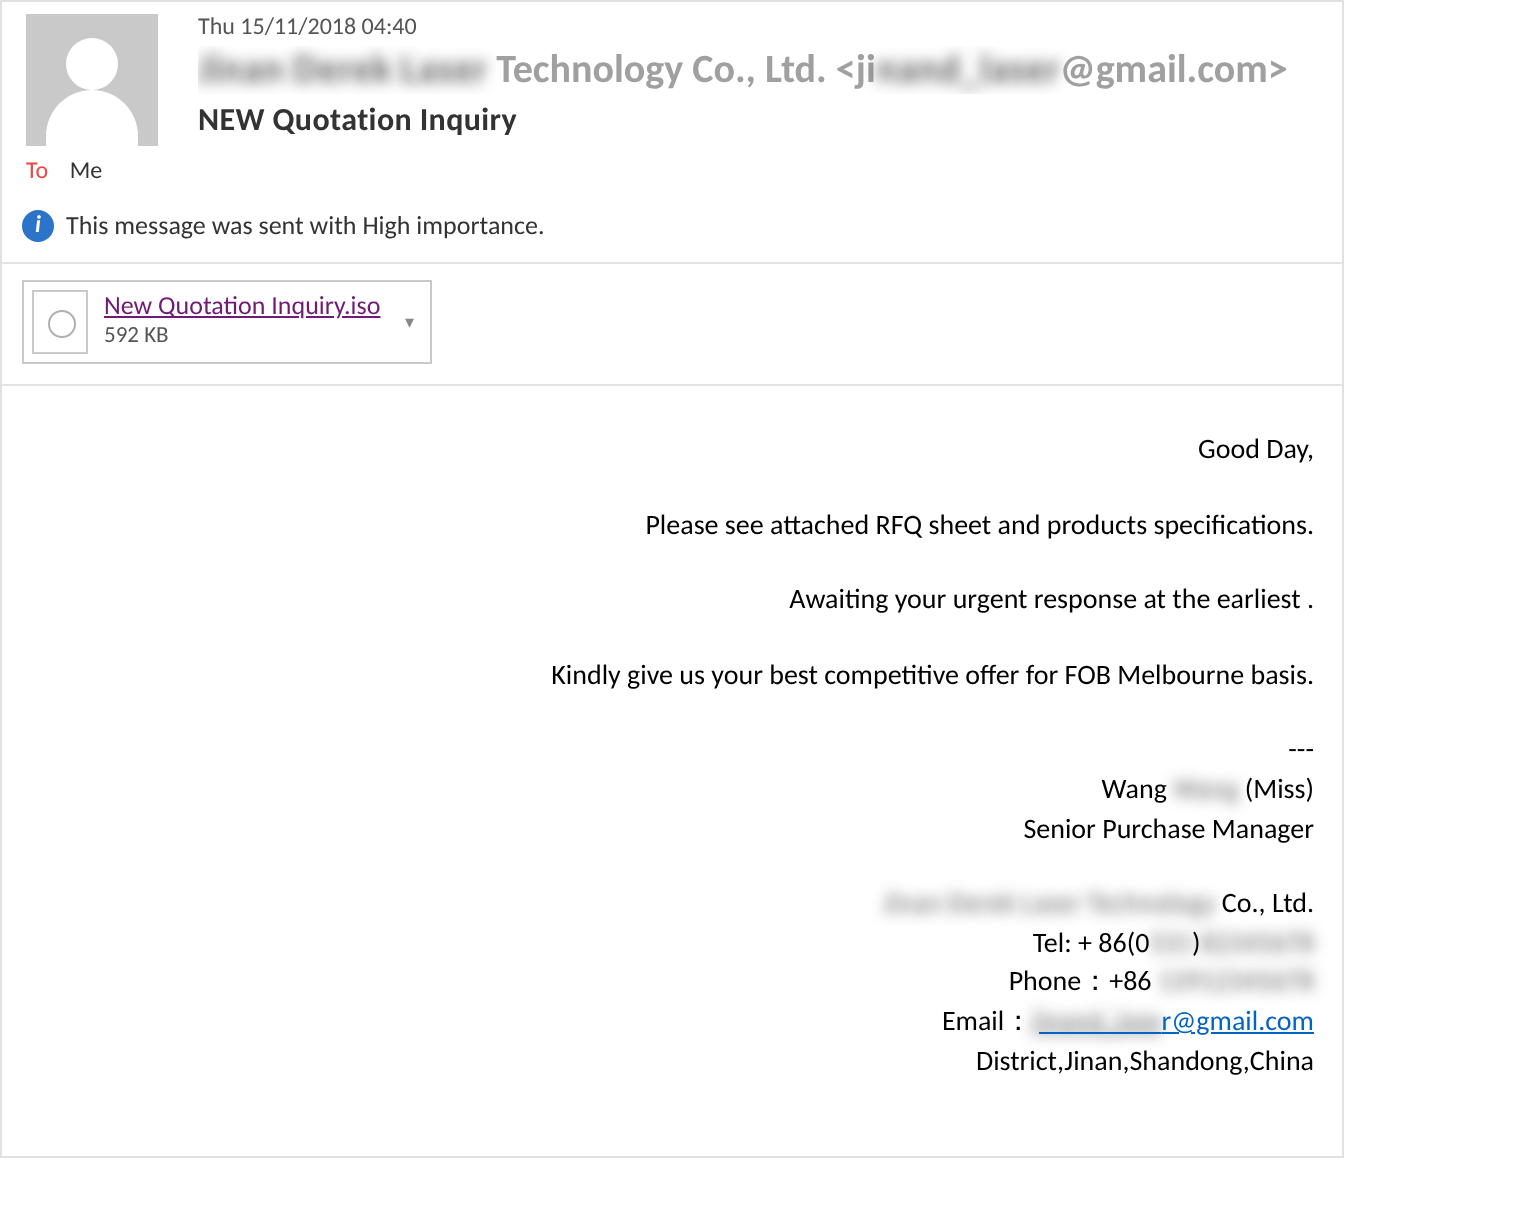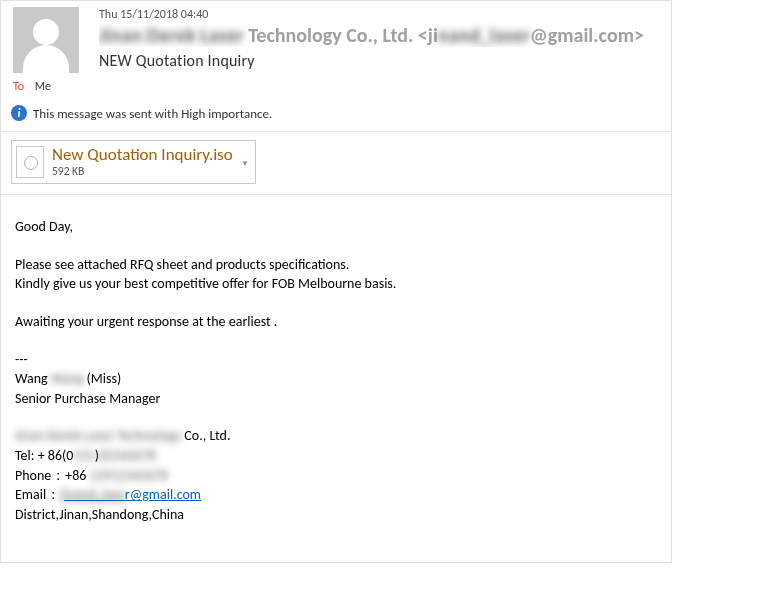--- a/index.html
+++ b/index.html
@@ -34,21 +34,21 @@
     background: #ffffff; bottom: 0; left: 10px;
   }
   .meta { flex: 1; min-width: 0; }
   .date { font-size: 12px; color: #555; margin-bottom: 2px; }
   .from {
     font-size: 20px; color: #a0a0a0; font-weight: 700;
     white-space: nowrap; overflow: hidden; text-overflow: clip;
     margin-bottom: 4px;
   }
   .subject {
-    font-size: 16px; font-weight: 400; color: #333; letter-spacing: 0.2px;
+    font-size: 16px; font-weight: 700; color: #333; letter-spacing: 0.2px;
   }
   .torow { font-size: 12px; color: #333; margin-top: 6px; }
   .torow .lbl { color: #ef4444; margin-right: 8px; }
   .info-row {
     display: flex; align-items: center;
     padding: 4px 10px 10px 10px;
     font-size: 13px; color: #333;
     border-bottom: 1px solid #e4e4e4;
   }
   .info-icon {
@@ -73,32 +73,32 @@
     border: 1px solid #c9c9c9;
     position: relative; margin-right: 8px;
     background: #fff;
   }
   .attach-icon::after {
     content: ""; position: absolute;
     width: 12px; height: 12px; border-radius: 50%;
     border: 1px solid #b0b0b0; top: 9px; left: 7px;
   }
   .attach-text { line-height: 1.2; }
-  .attach-name { font-size: 17px; color: #a16207; }
+  .attach-name { font-size: 13px; color: #701a75; text-decoration: underline; }
   .attach-size { font-size: 11.5px; color: #555; }
   .attach-chevron {
     margin-left: auto; font-size: 9px; color: #888; padding-left: 10px;
   }
   .body {
     padding: 22px 14px 20px 14px;
     font-size: 14px; color: #000;
     font-family: Calibri, "Segoe UI", sans-serif;
     line-height: 1.4;
   }
-  .body p { margin: 0 0 18px 0; }
+  .body p { margin: 0 0 18px 0; text-align: right; }
   .body .tight { margin-bottom: 0; }
   .blur {
     color: transparent;
     text-shadow: 0 0 7px rgba(80,80,80,0.9);
     user-select: none;
   }
   .email-link { color: #0563c1; text-decoration: underline; }
 </style>
 </head>
 <body>
@@ -134,22 +134,22 @@
         <div class="attach-name">New Quotation Inquiry.iso</div>
         <div class="attach-size">592 KB</div>
       </div>
       <div class="attach-chevron">▾</div>
     </div>
   </div>
 
   <div class="body">
     <p>Good Day,</p>
     <p class="tight">Please see attached RFQ sheet and products specifications.</p>
+    <p style="margin-top:18px;">Awaiting  your urgent response at the earliest .</p>
     <p>Kindly give us your best competitive offer for FOB Melbourne basis.</p>
-    <p style="margin-top:18px;">Awaiting  your urgent response at the earliest .</p>
 
     <p class="tight">---</p>
     <p class="tight">
       <span>Wang </span><span class="blur">Wang</span><span> (Miss)</span>
     </p>
     <p>Senior Purchase Manager</p>
 
     <p class="tight">
       <span class="blur">Jinan Derek Laser Technology</span><span> Co., Ltd.</span>
     </p>

